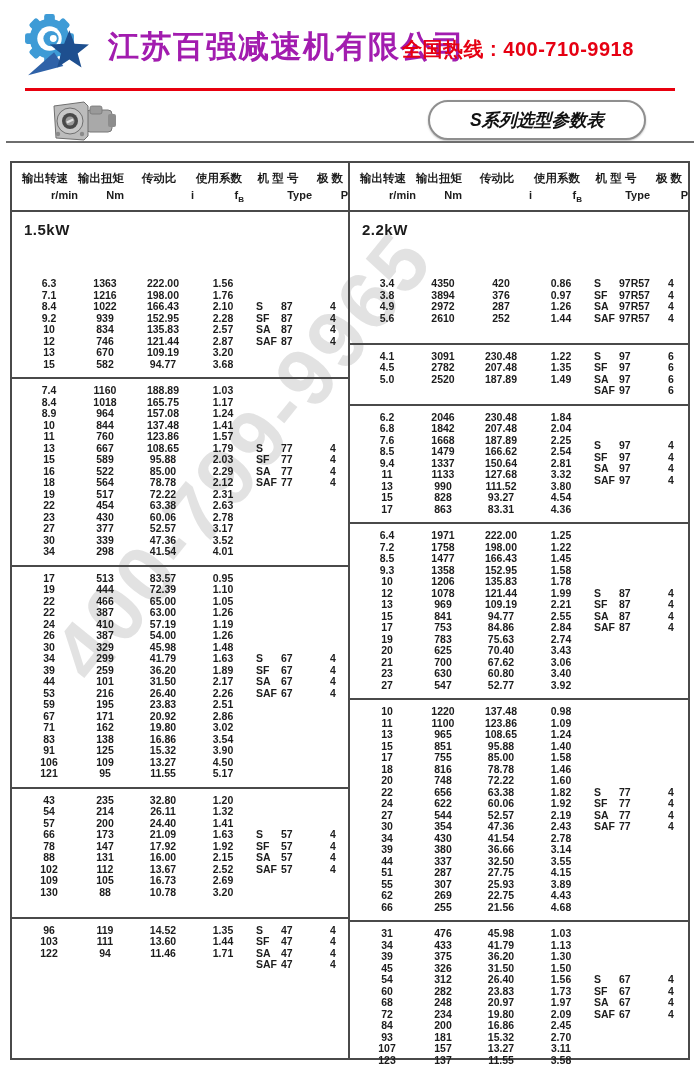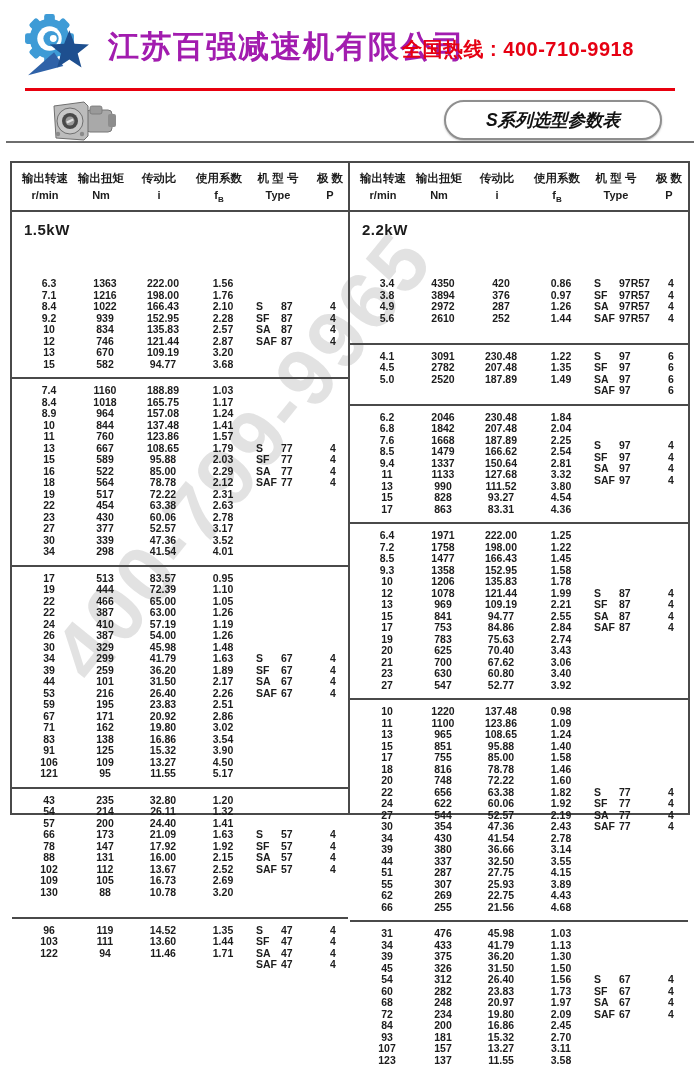--- a/index.html
+++ b/index.html
@@ -7,39 +7,39 @@
         font-family:"Liberation Sans","DejaVu Sans",sans-serif;color:#1c1c1c;}
   
   .logo{position:absolute;left:22px;top:8px;width:84px;height:84px;}
   .company-name{position:absolute;left:108px;top:26px;font-size:31px;font-weight:bold;
         letter-spacing:1.5px;color:#a21caf;}
   .hotline{position:absolute;left:402px;top:36px;font-size:20px;font-weight:bold;color:#e60012;
         letter-spacing:0.5px;}
   .red-line{position:absolute;left:25px;right:25px;top:88px;height:3px;background:#e8000e;}
   
   .product-img{position:absolute;left:50px;top:96px;width:68px;height:46px;}
-  .series-badge{position:absolute;left:444px;top:100px;width:214px;height:36px;
+  .series-badge{position:absolute;left:428px;top:100px;width:214px;height:36px;
         border:2px solid #8f8f8f;border-radius:20px;box-shadow:0 1px 2px rgba(0,0,0,.25);
         display:flex;align-items:center;justify-content:center;
         font-size:17.5px;font-weight:bold;font-style:italic;color:#111;background:#fff;}
   .gray-line{position:absolute;left:6px;right:6px;top:141px;height:2px;background:#6e6e6e;}
   
   .watermark{position:absolute;left:-75px;top:408px;width:640px;height:100px;z-index:1;
         transform:rotate(-51deg);font-size:82px;font-weight:bold;letter-spacing:3px;
         color:rgba(150,150,150,0.28);text-shadow:2px 2px 2px rgba(255,255,255,0.9);
         text-align:center;pointer-events:none;}
   
-  .tables{position:absolute;left:10px;top:161px;width:680px;height:654px;display:flex;z-index:2;}
+  .tables{position:absolute;left:10px;top:161px;width:680px;height:899px;display:flex;z-index:2;}
   .ptable{box-sizing:border-box;border:2px solid #4a4a4a;display:flex;flex-direction:column;background:transparent;}
   .ptable.left{flex:0 0 340px;}
   .ptable.right{flex:1;margin-left:-2px;}
   .ptable-header{display:grid;grid-template-columns:66px 46px 70px 50px 68px 1fr;
         row-gap:3px;padding:8px 0 6px;border-bottom:2px solid #4a4a4a;}
   .hlabel{font-size:11.5px;font-weight:bold;text-align:center;white-space:nowrap;}
-  .hunit{font-size:11px;font-weight:bold;text-align:center;}
+  .hunit{font-size:11px;font-weight:bold;text-align:right;}
   .hunit sub{font-size:8px;}
   .section-label{font-size:15px;font-weight:bold;padding:9px 1px 2px 12px;letter-spacing:0.5px;}
   .blocks{display:flex;flex-direction:column;flex:1;margin-top:32px;}
   .block{padding:6px 4px 7px 4px;position:relative;}
   .block + .block{border-top:2px solid #4a4a4a;}
   .block:last-child{flex:1;}
   .rows{position:relative;}
   .data-row{display:grid;grid-template-columns:66px 46px 70px 50px;height:11.5px;}
   .cell{text-align:center;font-size:10.5px;font-weight:bold;line-height:11.5px;white-space:nowrap;}
   .type-group{position:absolute;left:240px;}

